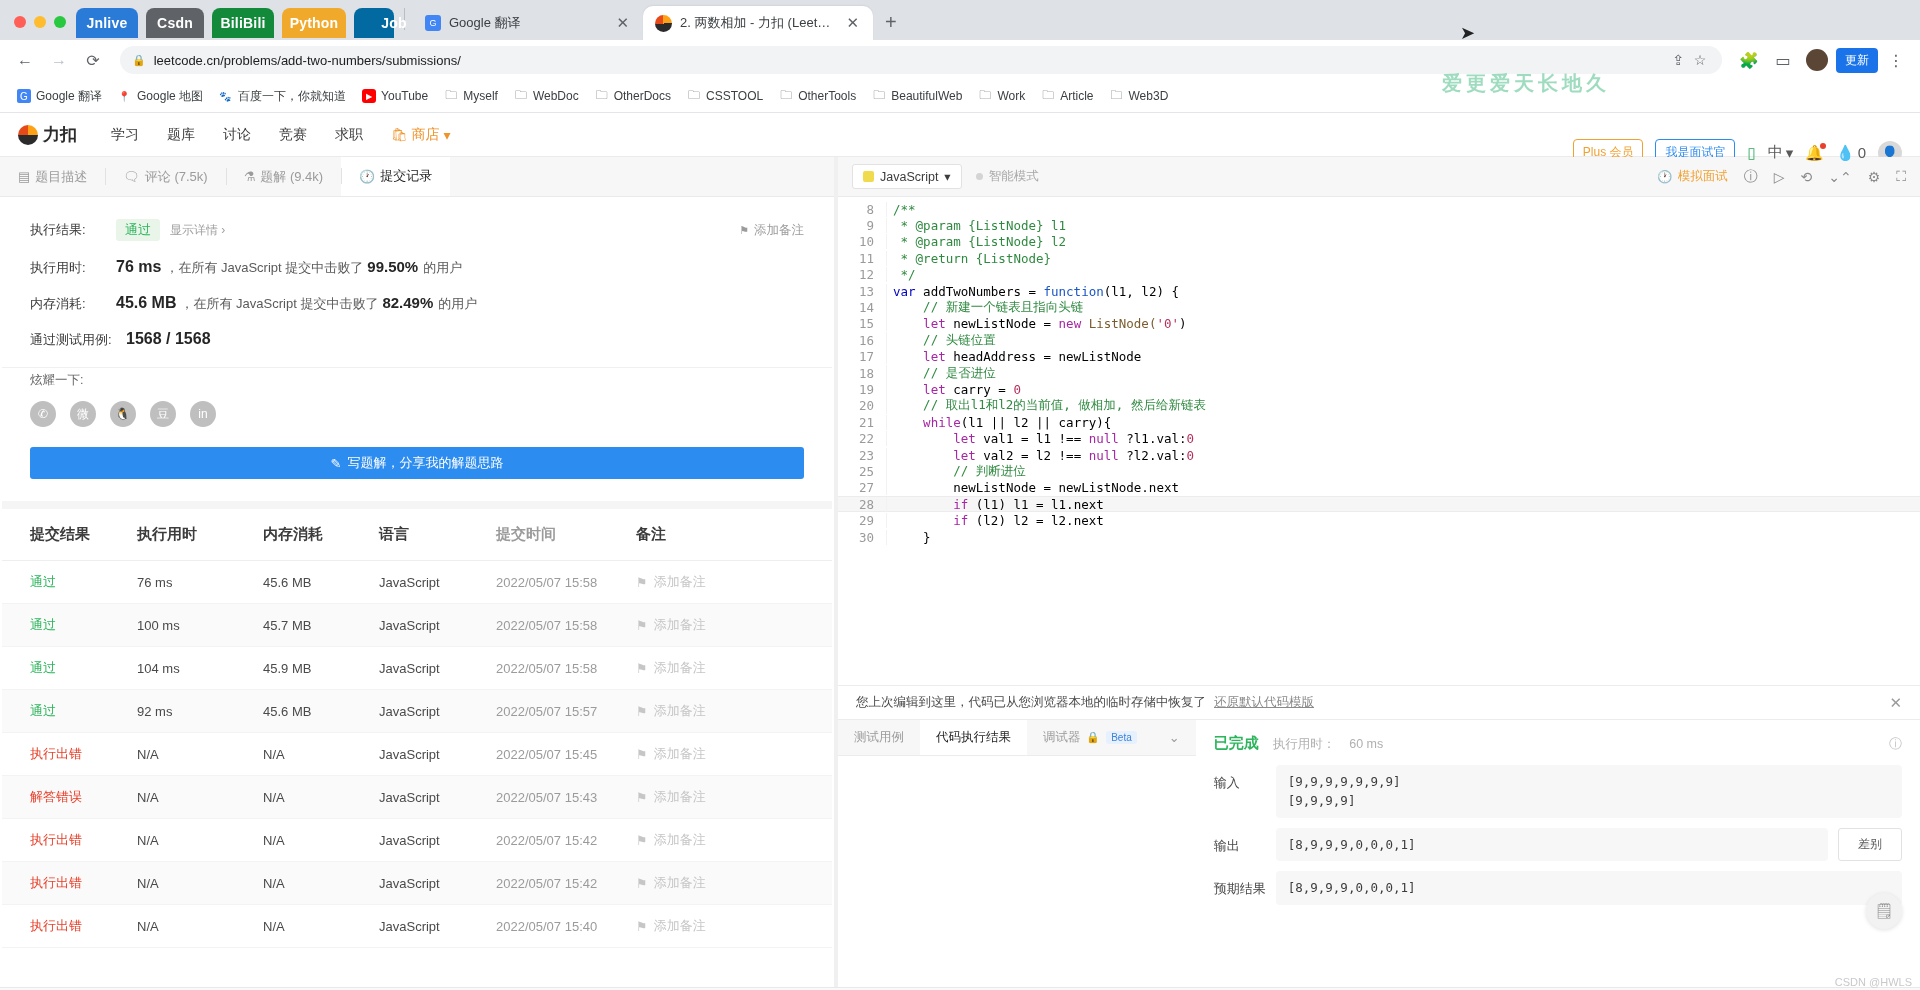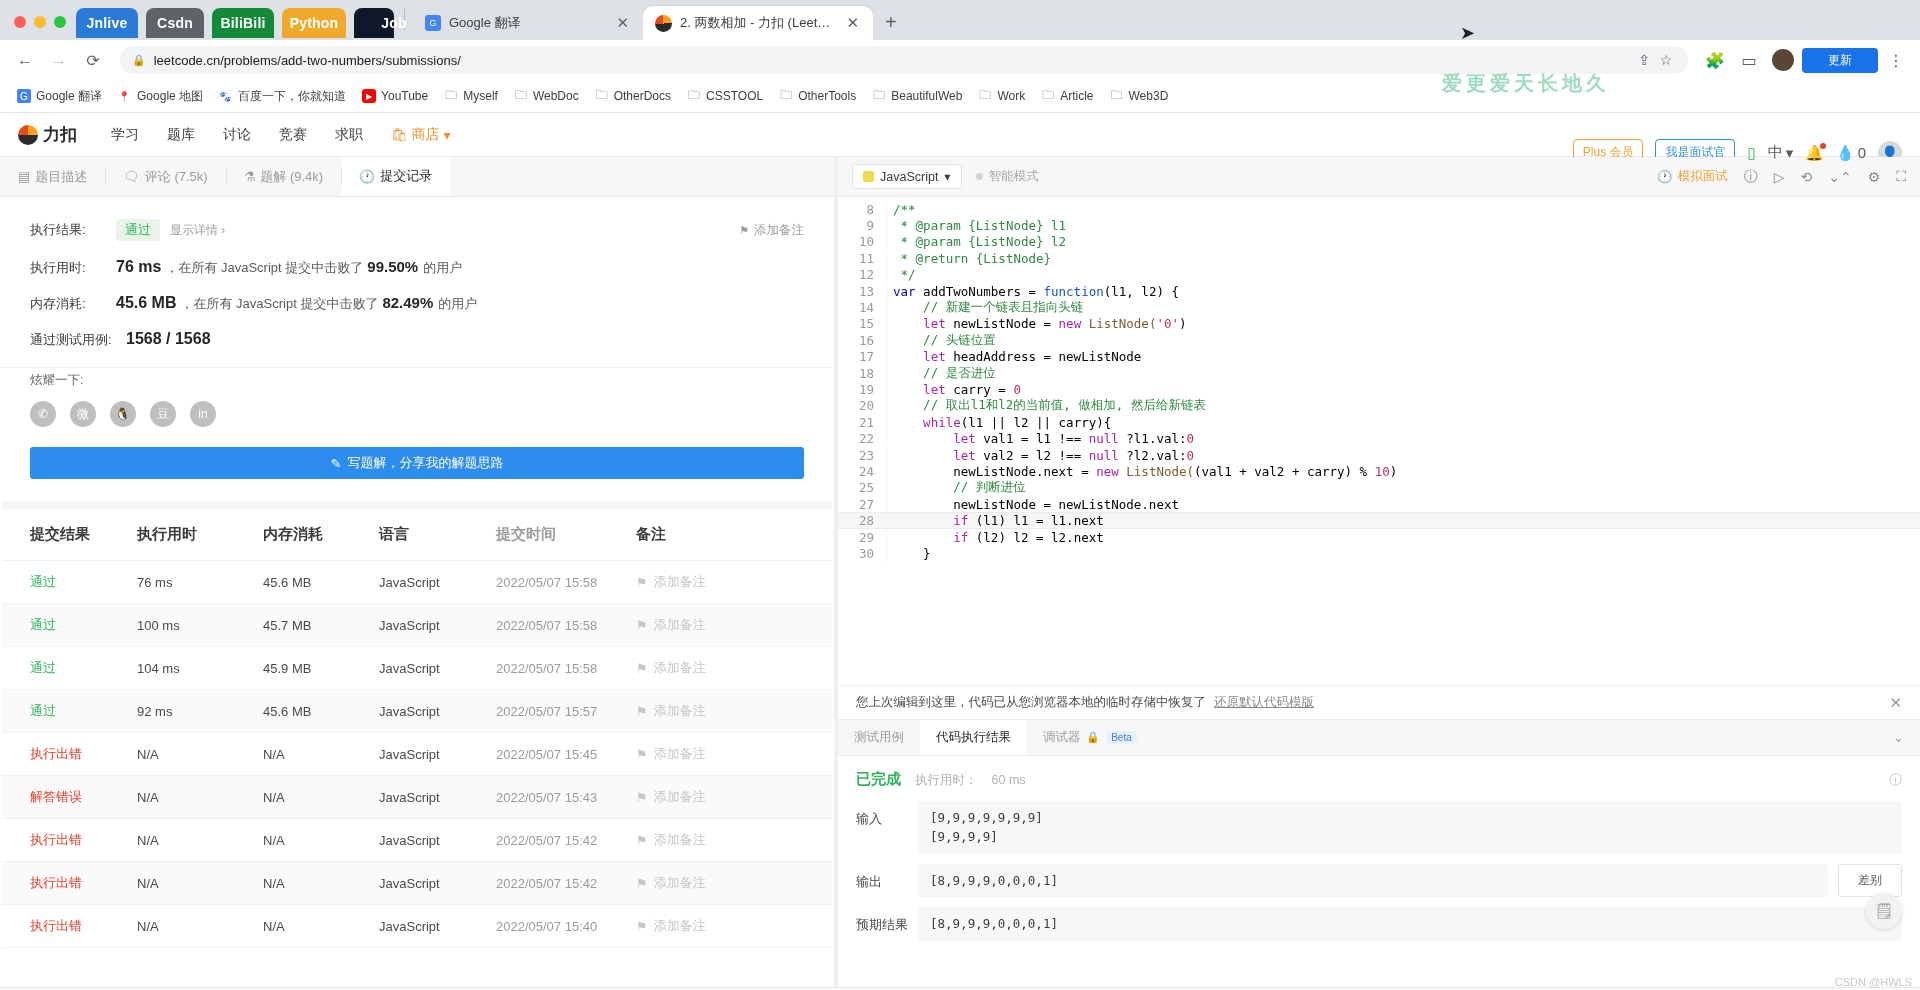--- a/index.html
+++ b/index.html
@@ -23,21 +23,21 @@
   .pintab {
     width: 56px; height: 30px; border-radius: 8px 8px 0 0;
     display: flex; align-items: center; justify-content: center;
     color: #fff; font-size: 14px; font-weight: 700; letter-spacing: .2px;
     position: relative; top: 2px;
   }
   .pt-jnlive { background: #2a7bd8; width: 62px; }
   .pt-csdn   { background: #5f6368; width: 58px; }
   .pt-bili   { background: #138a3a; width: 62px; }
   .pt-python { background: #f0a92b; width: 64px; }
-  .pt-job    { background: #0f172a; width: 38px; padding-left: 40px; }
+  .pt-job    { background: #0369a1; width: 38px; padding-left: 40px; }
 
   .tabdiv { width: 1px; height: 22px; background: #b9bec4; margin: 0 8px 10px 10px; }
 
   .tab {
     height: 34px; border-radius: 10px 10px 0 0; display: flex; align-items: center;
     gap: 8px; padding: 0 12px; font-size: 13px; color: #3c4043; max-width: 260px;
   }
   .tab.inactive { background: transparent; width: 230px; }
   .tab.active { background: #fff; width: 230px; box-shadow: 0 -1px 2px rgba(0,0,0,.06); }
   .tab-label { white-space: nowrap; overflow: hidden; text-overflow: ellipsis; flex: 1; }
@@ -58,21 +58,21 @@
   .tb-ico.dim { color: #bdc1c6; }
   .omnibox {
     flex: 1; height: 28px; background: #f1f3f4; border-radius: 14px; display: flex;
     align-items: center; gap: 8px; padding: 0 12px; margin: 0 8px; font-size: 13px; color: #202124;
   }
   .lockico { font-size: 11px; color: #5f6368; }
   .omni-right { display: flex; align-items: center; gap: 2px; margin-left: auto; }
   .ext-ico { width: 20px; height: 20px; display: flex; align-items: center; justify-content: center;
              font-size: 14px; color: #5f6368; }
   .avatar-chip { width: 22px; height: 22px; border-radius: 50%; background: #5b4636; }
-  .update-btn { background: #1a73e8; color: #fff; font-size: 12px; border-radius: 4px; padding: 4px 26px; }
+  .update-btn { background: #1a73e8; color: #fff; font-size: 12px; border-radius: 4px; padding: 4px 9px; }
   .kebab { font-size: 16px; color: #5f6368; padding: 0 6px; }
 
   .bookmarks { height: 33px; background: #fff; display: flex; align-items: center;
                padding: 0 10px; gap: 2px; border-bottom: 1px solid #e3e5e8; }
   .bm { display: flex; align-items: center; gap: 5px; font-size: 12px; color: #3c4043;
         padding: 4px 7px; border-radius: 4px; white-space: nowrap; }
   .bm-ico { width: 14px; height: 14px; flex: none; display: flex; align-items: center;
             justify-content: center; font-size: 10px; }
   .folder-ico { color: #5f6368; font-size: 12px; }
 
@@ -172,21 +172,21 @@
   .k-str { color: #b5305b; }
   .k-num { color: #b5305b; }
   .k-typ { color: #7a5c2e; }
   .k-pl { color: #000000; }
 
   .notice { height: 34px; border-top: 1px solid #ececec; display: flex; align-items: center;
             padding: 0 18px; font-size: 12.5px; color: #4a4a4a; gap: 8px; background: #fff; }
   .notice-link { color: #8a8a8a; text-decoration: underline; }
   .notice-x { margin-left: auto; font-size: 15px; color: #9a9a9a; }
 
-  .console { height: 268px; background: #fff; border-top: 1px solid #ececec; display: flex; flex-direction: column; }
+  .console { height: 268px; background: #fff; border-top: 1px solid #ececec; display: flex; flex-direction: row; }
   .ctabs { height: 36px; background: #f7f7f7; display: flex; align-items: stretch; border-bottom: 1px solid #ececec; }
   .ctab { display: flex; align-items: center; gap: 6px; padding: 0 16px; font-size: 12.5px; color: #9b9b9b; }
   .ctab.active { background: #fff; color: #262626; }
   .beta { background: #e6f1fd; color: #3b82d8; font-size: 10px; border-radius: 3px; padding: 1px 5px; }
   .lock-ico { color: #f0a132; font-size: 11px; }
   .ctabs-x { margin-left: auto; display: flex; align-items: center; padding: 0 16px; color: #9a9a9a; font-size: 13px; }
 
   .cbody { flex: 1; padding: 14px 18px; overflow: hidden; position: relative; }
   .done-row { display: flex; align-items: baseline; gap: 14px; margin-bottom: 12px; }
   .done { font-size: 15px; font-weight: 700; color: #2db55d; }
@@ -613,21 +613,20 @@
           <div class="cline"><span class="gutter">14</span><span class="ctext"><span class="k-cm">    // 新建一个链表且指向头链</span></span></div>
           <div class="cline"><span class="gutter">15</span><span class="ctext"><span class="k-pl">    </span><span class="k-kw2">let</span><span class="k-pl"> newListNode = </span><span class="k-kw2">new</span><span class="k-typ"> ListNode(</span><span class="k-str">'0'</span><span class="k-pl">)</span></span></div>
           <div class="cline"><span class="gutter">16</span><span class="ctext"><span class="k-cm">    // 头链位置</span></span></div>
           <div class="cline"><span class="gutter">17</span><span class="ctext"><span class="k-pl">    </span><span class="k-kw2">let</span><span class="k-pl"> headAddress = newListNode</span></span></div>
           <div class="cline"><span class="gutter">18</span><span class="ctext"><span class="k-cm">    // 是否进位</span></span></div>
           <div class="cline"><span class="gutter">19</span><span class="ctext"><span class="k-pl">    </span><span class="k-kw2">let</span><span class="k-pl"> carry = </span><span class="k-num">0</span></span></div>
           <div class="cline"><span class="gutter">20</span><span class="ctext"><span class="k-cm">    // 取出l1和l2的当前值, 做相加, 然后给新链表</span></span></div>
           <div class="cline"><span class="gutter">21</span><span class="ctext"><span class="k-pl">    </span><span class="k-kw2">while</span><span class="k-pl">(l1 || l2 || carry){</span></span></div>
           <div class="cline"><span class="gutter">22</span><span class="ctext"><span class="k-pl">        </span><span class="k-kw2">let</span><span class="k-pl"> val1 = l1 !== </span><span class="k-kw2">null</span><span class="k-pl"> ?l1.val:</span><span class="k-num">0</span></span></div>
           <div class="cline"><span class="gutter">23</span><span class="ctext"><span class="k-pl">        </span><span class="k-kw2">let</span><span class="k-pl"> val2 = l2 !== </span><span class="k-kw2">null</span><span class="k-pl"> ?l2.val:</span><span class="k-num">0</span></span></div>
-          <div class="cline"><span class="gutter">24</span><span class="ctext"><span class="k-pl">        newListNode.next = </span><span class="k-kw2">new</span><span class="k-typ"> ListNode(</span><span class="k-pl">(val1 + val2 + carry) % </span><span class="k-num">10</span><span class="k-pl">)</span></span></div>
           <div class="cline"><span class="gutter">25</span><span class="ctext"><span class="k-cm">        // 判断进位</span></span></div>
           <div class="cline"><span class="gutter">27</span><span class="ctext"><span class="k-pl">        newListNode = newListNode.next</span></span></div>
           <div class="cline hl"><span class="gutter">28</span><span class="ctext"><span class="k-pl">        </span><span class="k-kw2">if</span><span class="k-pl"> (l1) l1 = l1.next</span></span></div>
           <div class="cline"><span class="gutter">29</span><span class="ctext"><span class="k-pl">        </span><span class="k-kw2">if</span><span class="k-pl"> (l2) l2 = l2.next</span></span></div>
           <div class="cline"><span class="gutter">30</span><span class="ctext"><span class="k-pl">    }</span></span></div>
         </div>
     </div>
 
     <div class="notice">
       <span>您上次编辑到这里，代码已从您浏览器本地的临时存储中恢复了</span>

